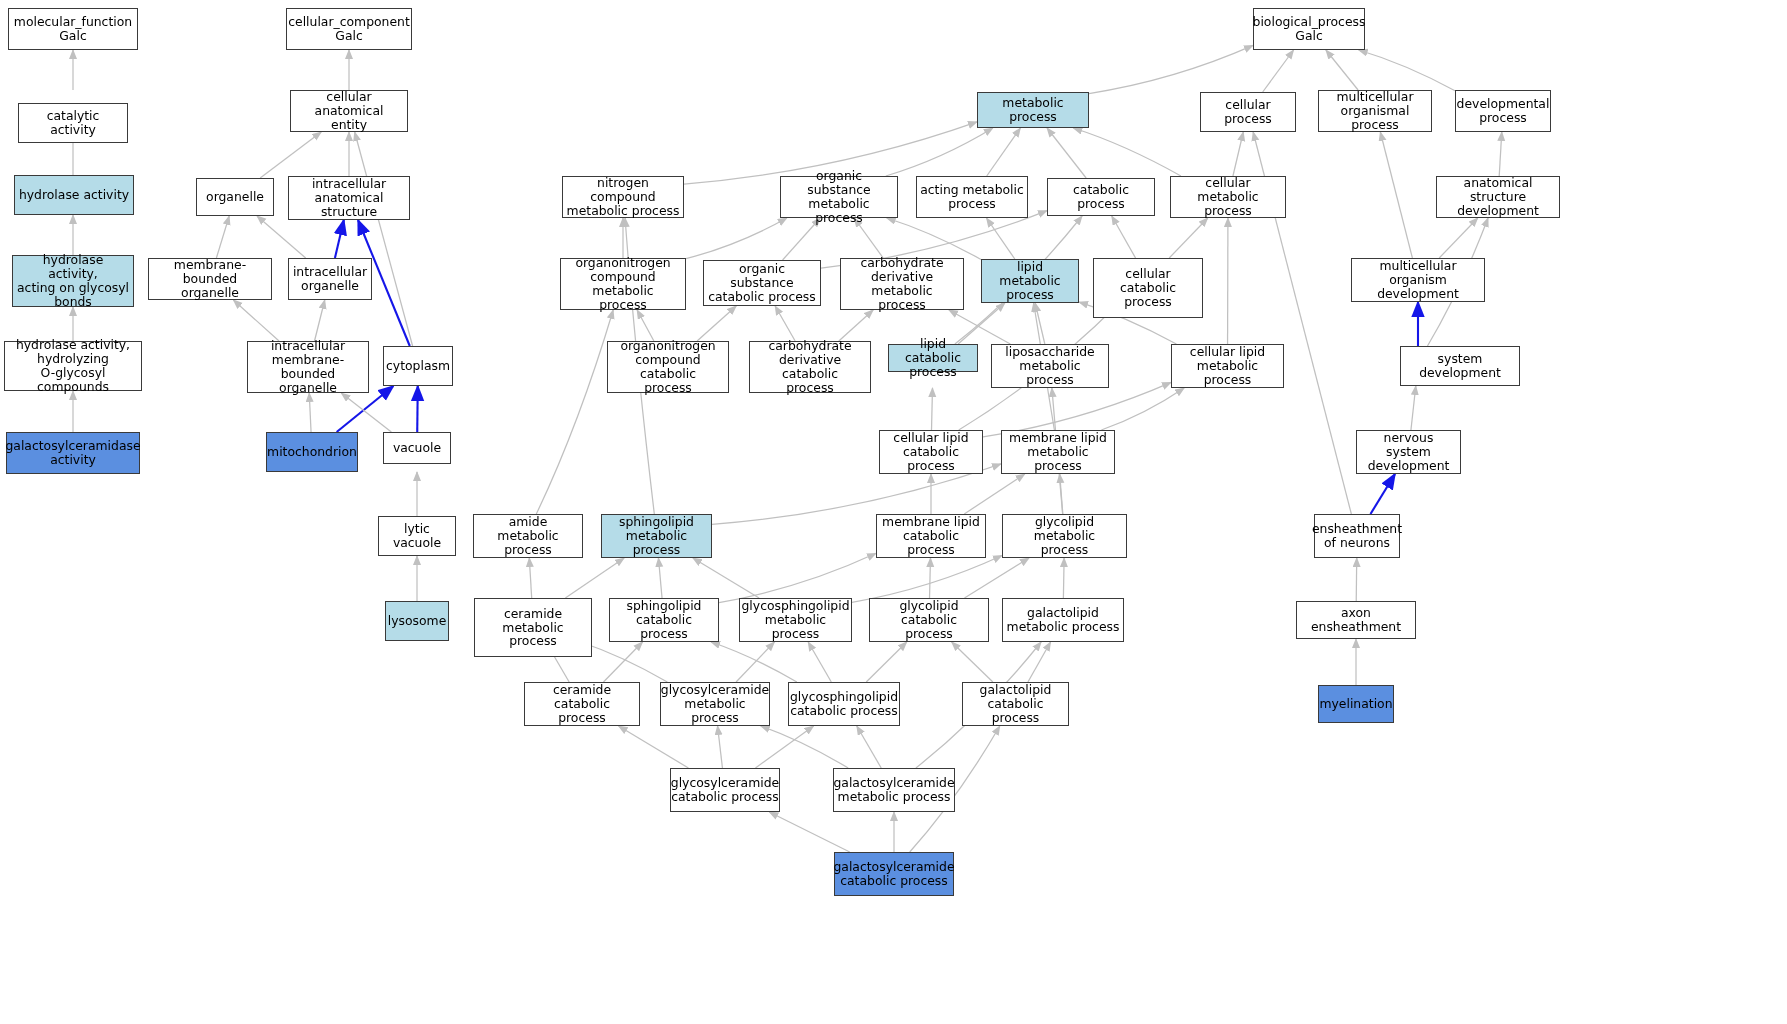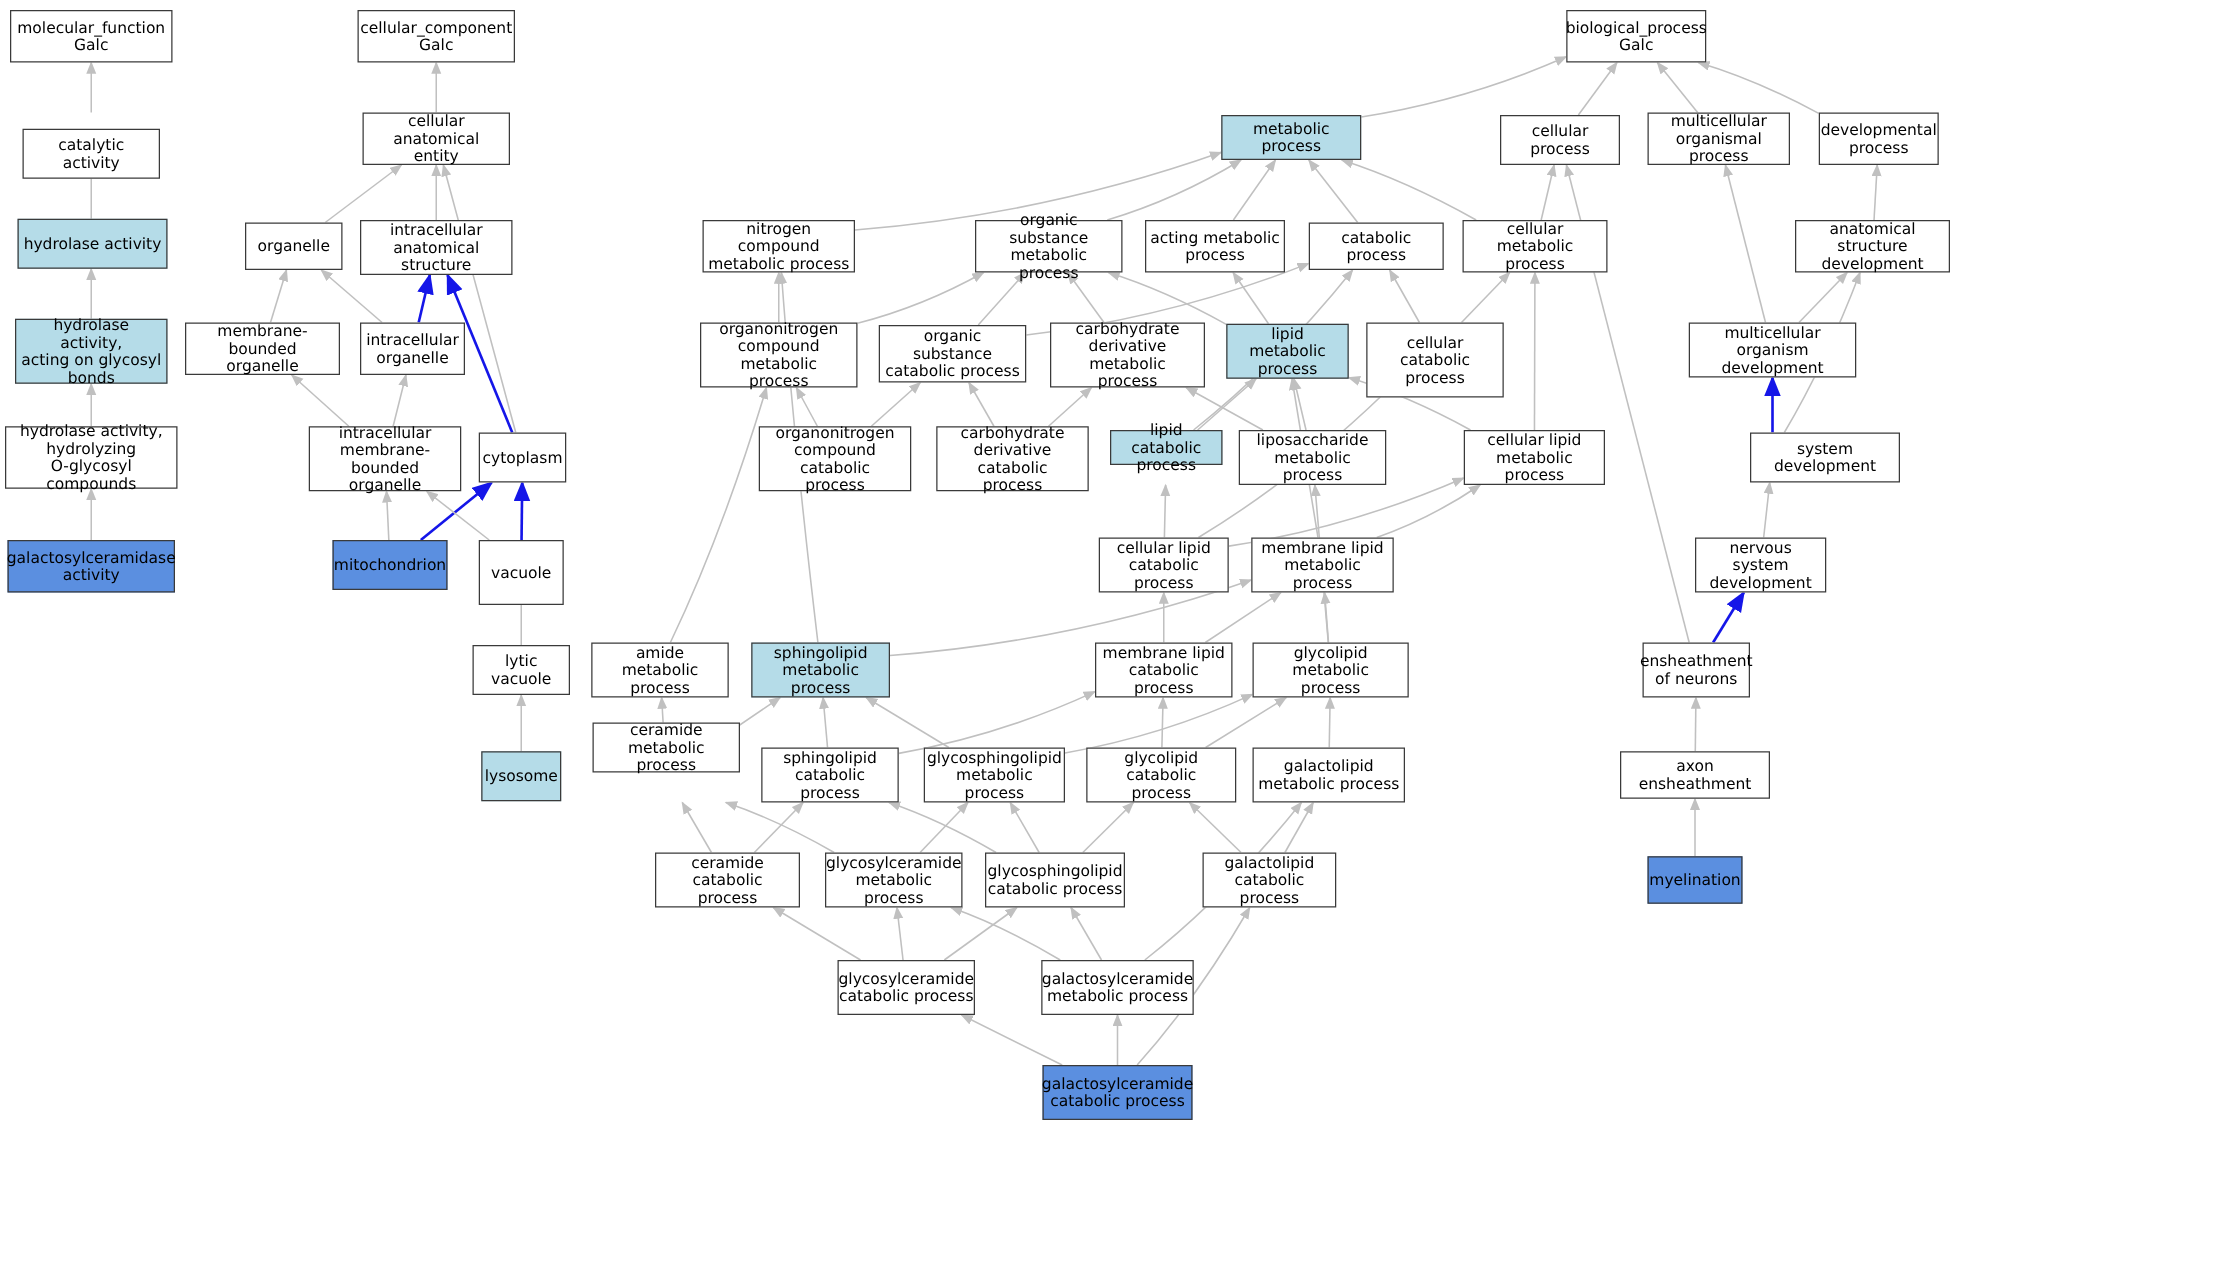--- a/index.html
+++ b/index.html
@@ -167,21 +167,21 @@
 anatomical structure</div>
       <div class="node" style="left: 148px; top: 258px; width: 124px; height: 42px;">membrane-bounded
 organelle</div>
       <div class="node" style="left: 288px; top: 258px; width: 84px; height: 42px;">intracellular
 organelle</div>
       <div class="node" style="left: 247px; top: 341px; width: 122px; height: 52px;">intracellular
 membrane-bounded
 organelle</div>
       <div class="node" style="left: 383px; top: 346px; width: 70px; height: 40px; text-align: center;">cytoplasm</div>
       <div class="node hl-strong" style="left: 266px; top: 432px; width: 92px; height: 40px;">mitochondrion</div>
-      <div class="node" style="left: 383px; top: 432px; width: 68px; height: 52px;">vacuole</div>
+      <div class="node" style="left: 383px; top: 432px; width: 68px; height: 32px;">vacuole</div>
       <div class="node" style="left: 378px; top: 516px; width: 78px; height: 40px;">lytic vacuole</div>
       <div class="node hl-light" style="left: 385px; top: 601px; width: 64px; height: 40px;">lysosome</div>
       <div class="node" style="left: 1253px; top: 8px; width: 112px; height: 42px;">biological_process
 Galc</div>
       <div class="node hl-light" style="left: 977px; top: 92px; width: 112px; height: 36px;">metabolic process</div>
       <div class="node" style="left: 1200px; top: 92px; width: 96px; height: 40px;">cellular process</div>
       <div class="node" style="left: 1318px; top: 90px; width: 114px; height: 42px;">multicellular
 organismal process</div>
       <div class="node" style="left: 1455px; top: 90px; width: 96px; height: 42px;">developmental
 process</div>
@@ -232,21 +232,21 @@
       <div class="node" style="left: 473px; top: 514px; width: 110px; height: 44px;">amide metabolic
 process</div>
       <div class="node hl-light" style="left: 601px; top: 514px; width: 111px; height: 44px;">sphingolipid
 metabolic process</div>
       <div class="node" style="left: 876px; top: 514px; width: 110px; height: 44px;">membrane lipid
 catabolic process</div>
       <div class="node" style="left: 1002px; top: 514px; width: 125px; height: 44px;">glycolipid metabolic
 process</div>
       <div class="node" style="left: 1314px; top: 514px; width: 86px; height: 44px;">ensheathment
 of neurons</div>
-      <div class="node" style="left: 474px; top: 578px; width: 118px; height: 40px;">ceramide metabolic
+      <div class="node" style="left: 474px; top: 598px; width: 118px; height: 59px;">ceramide metabolic
 process</div>
       <div class="node" style="left: 609px; top: 598px; width: 110px; height: 44px;">sphingolipid
 catabolic process</div>
       <div class="node" style="left: 739px; top: 598px; width: 113px; height: 44px;">glycosphingolipid
 metabolic process</div>
       <div class="node" style="left: 869px; top: 598px; width: 120px; height: 44px;">glycolipid catabolic
 process</div>
       <div class="node" style="left: 1002px; top: 598px; width: 122px; height: 44px;">galactolipid
 metabolic process</div>
       <div class="node" style="left: 1296px; top: 601px; width: 120px; height: 38px;">axon ensheathment</div>

